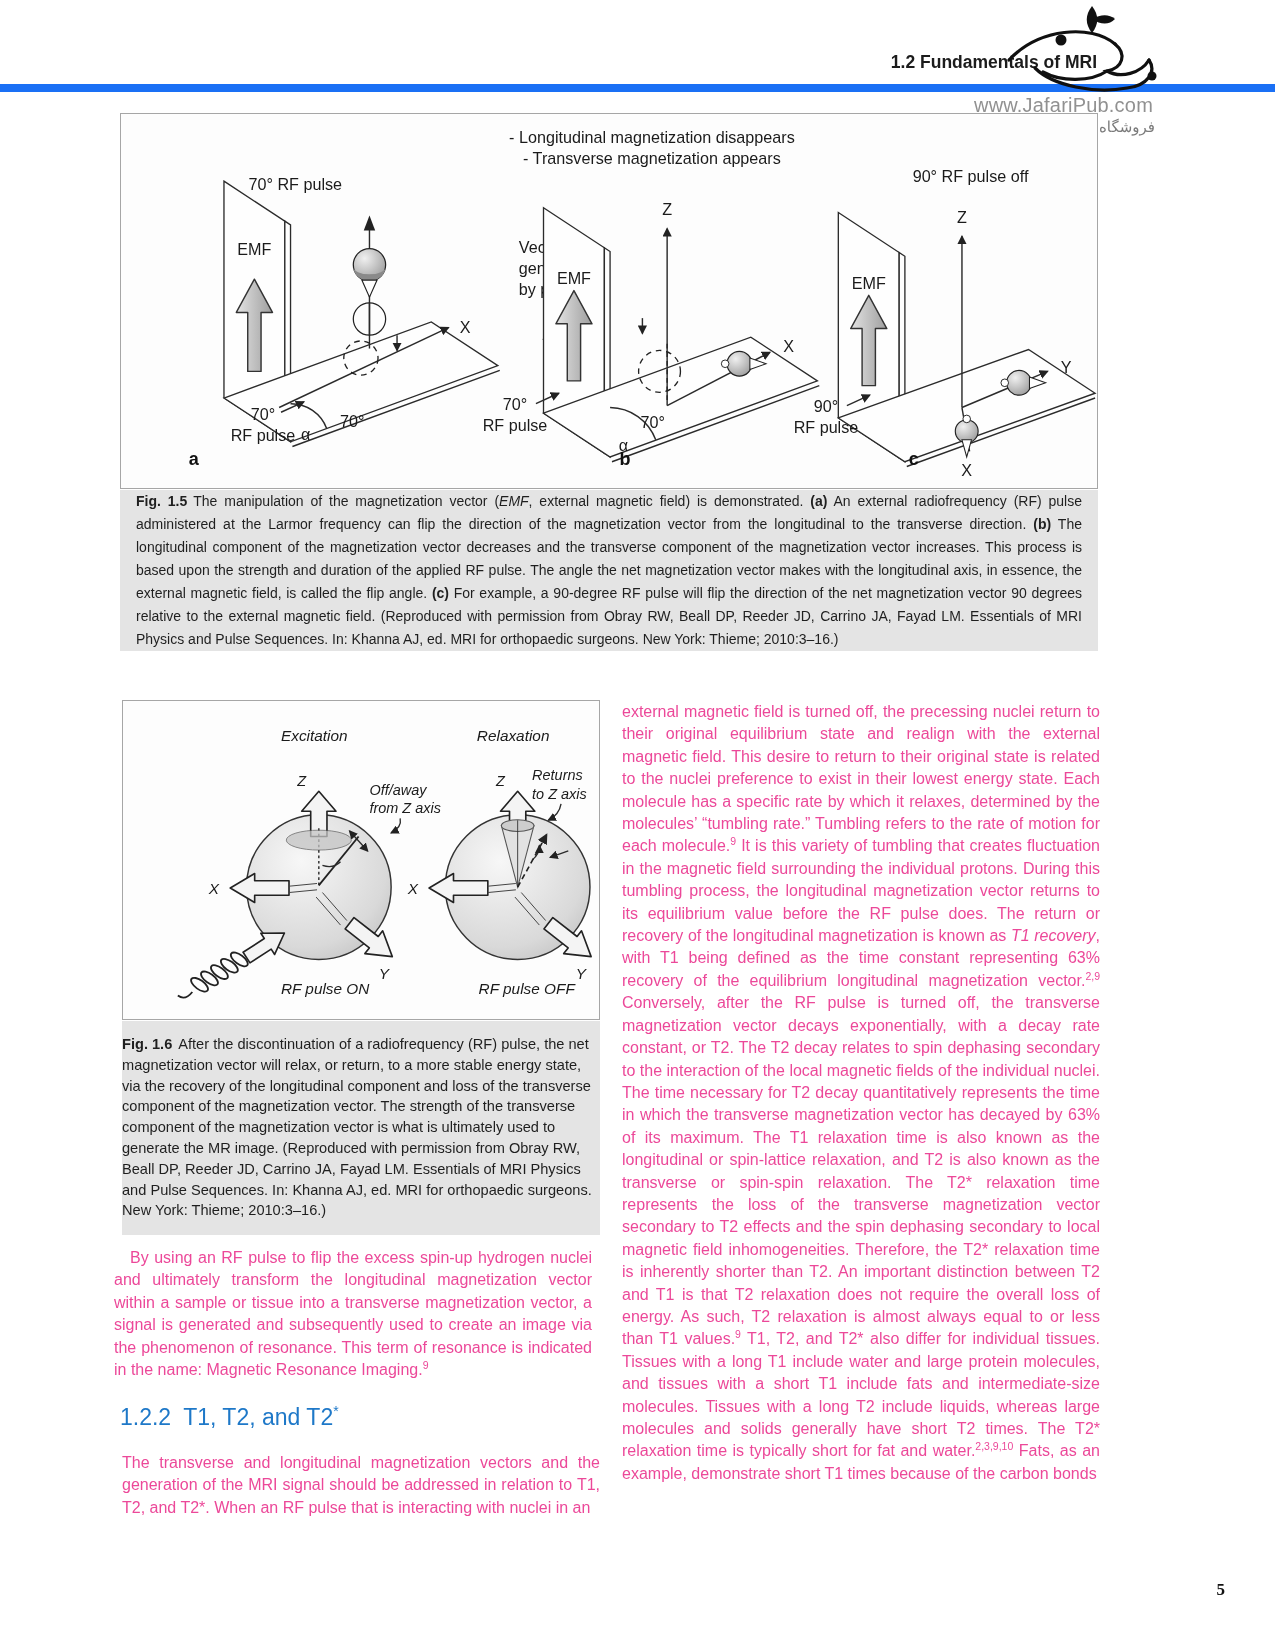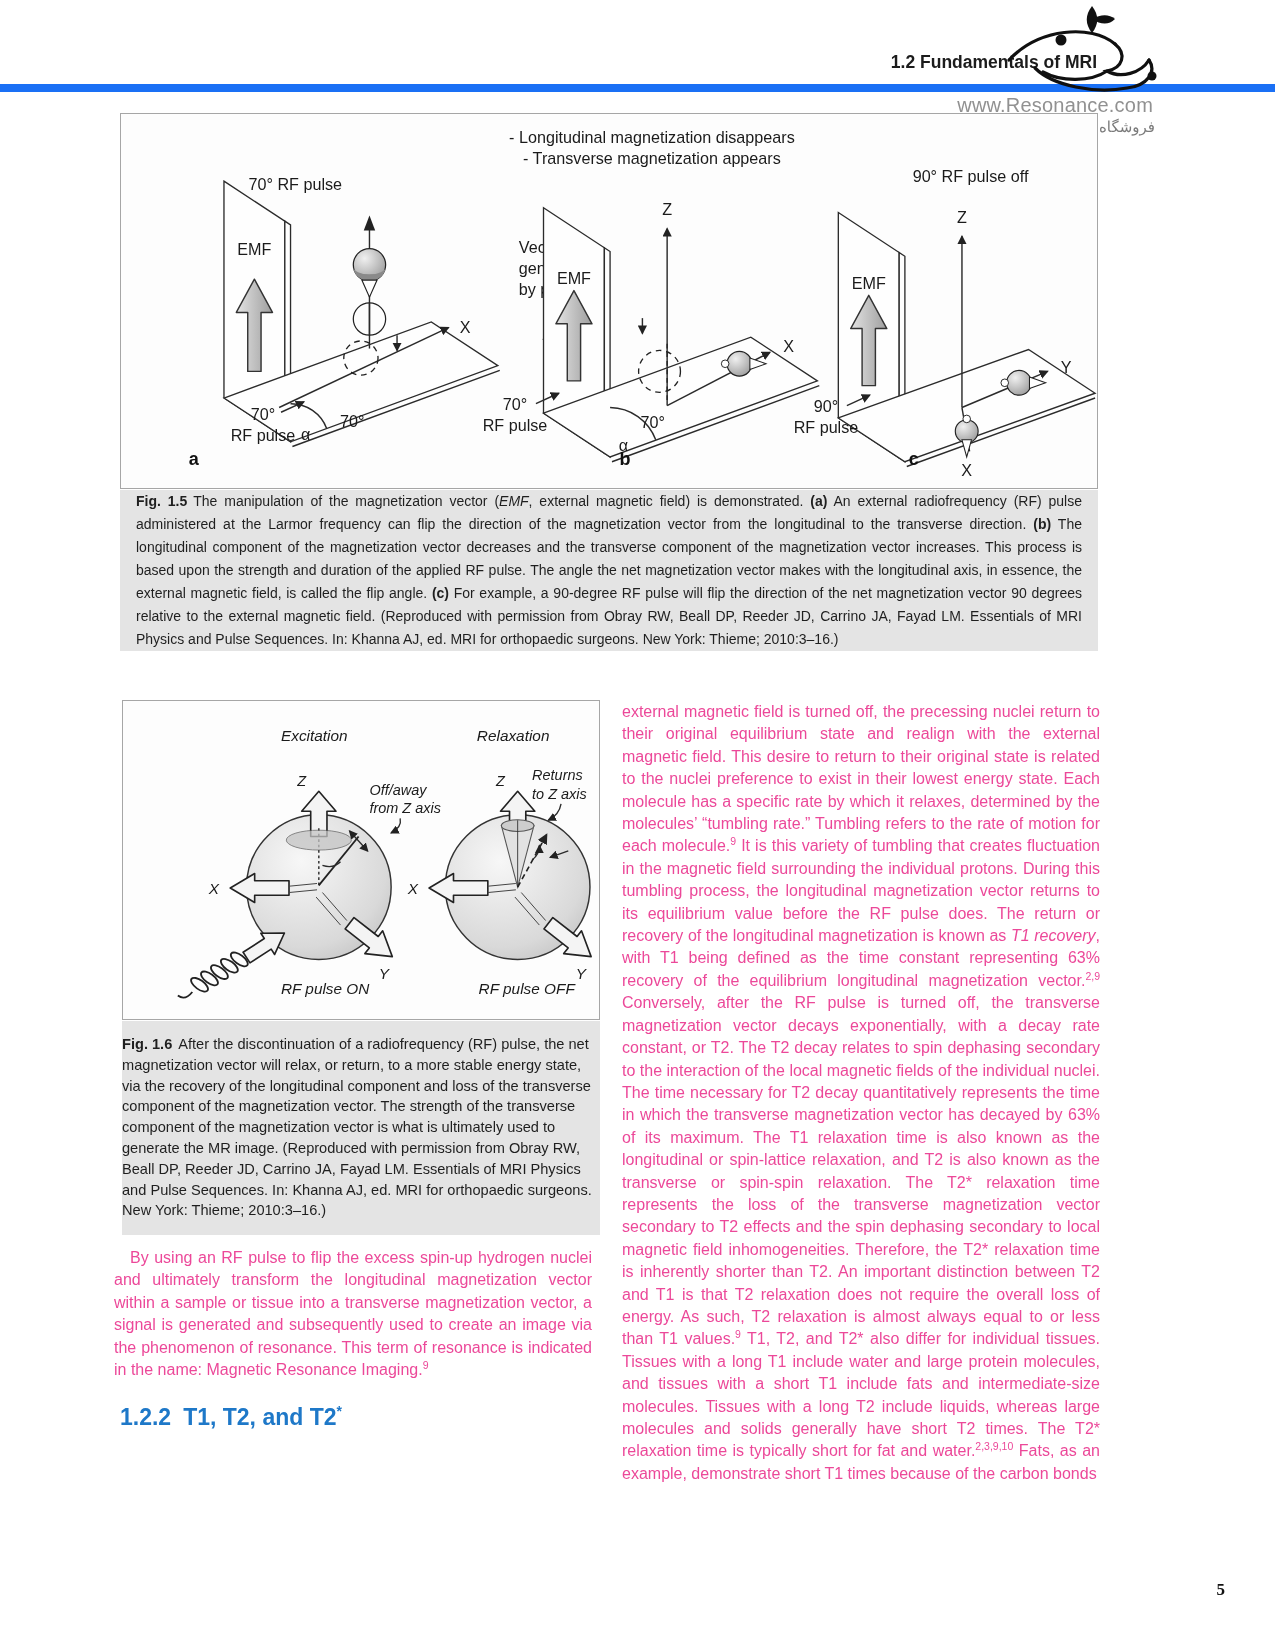--- a/index.html
+++ b/index.html
@@ -16,21 +16,21 @@
   .figcap{background:#e4e4e4;box-sizing:border-box;color:#1f1f1f;}
   .cap15{left:120px;top:490px;width:978px;padding:0 16px;font-size:14px;line-height:23px;text-align:justify;}
   .cap16{left:122px;top:1021px;width:478px;padding:13px 0 14px;font-size:14.6px;line-height:20.8px;}
   .box15{left:120px;top:113px;width:978px;height:376px;}
   .box16{left:122px;top:700px;width:478px;height:320px;font-style:italic;}
   .serif{font-family:Liberation Sans, sans-serif;font-size:16px;line-height:22.4px;
          text-align:justify;color:#ec4899;}
   .p1{left:114px;top:1247px;width:478px;text-indent:16px;}
   .p2{left:122px;top:1452px;width:478px;}
   .rcol{left:622px;top:701px;width:478px;}
-  .sechead{left:120px;top:1404px;font-weight:bold;font-size:23px;color:#1e78c8;}
+  .sechead{left:120px;top:1404px;font-weight:normal;font-size:23px;color:#1e78c8;}
   .sechead .num{margin-right:12px;}
   .sechead sup{font-size:14px;}
   .pagenum{top:1580px;right:50px;font-family:"Liberation Serif",serif;font-weight:bold;
            font-size:17px;color:#111;}
   .run-b{font-weight:bold;}
   .run-i{font-style:italic;}
   sup{font-size:10.5px;line-height:0;vertical-align:super;}
   
   .plane{fill:#fefefe;stroke:#2b2b2b;stroke-width:1.4;}
   .ln{stroke:#2b2b2b;stroke-width:1.5;fill:none;}
@@ -53,21 +53,21 @@
       <path d="M120,42 C132,52 128,66 112,69 C126,77 146,71 154,58"></path>
       <path d="M154,58 C162,70 152,84 132,86 C100,92 58,84 40,66"></path>
       <path d="M112,69 C96,80 66,80 48,70"></path>
     </g>
     <path d="M97,4 C104,13 104,22 97,31 C90,22 90,13 97,4 Z" fill="#101010"></path>
     <path d="M97,17 C106,12 114,12 120,17 C114,23 106,23 97,17 Z" fill="#101010"></path>
     <circle cx="66" cy="38" r="5.5" fill="#101010"></circle>
     <circle cx="157" cy="74" r="4.5" fill="#101010"></circle>
   </svg>
   <div class="abs accent-bar"></div>
-  <div class="abs site">www.Resonance.com</div>
+  <div class="abs site">www.JafariPub.com</div>
   <div class="abs persian">فروشگاه تخصصی پزشکی جعفری نوین</div>
 
   <div class="abs figbox box15">
     <svg viewBox="0 0 980 376">
       <defs>
         <linearGradient id="gArrow" x1="0" y1="0" x2="1" y2="0">
           <stop offset="0" stop-color="#e3e3e3"></stop>
             <stop offset="1" stop-color="#9e9e9e"></stop>
         </linearGradient>
         <radialGradient id="gTop" cx="0.35" cy="0.3" r="0.9">
@@ -248,17 +248,18 @@
     </svg>
   </div>
   <div class="abs figcap cap16"><span class="run-b" style="margin-right: 6px;">Fig. 1.6</span><span>After the discontinuation of a radiofrequency (RF) pulse, the net magnetization vector will relax, or return, to a more stable energy state, via the recovery of the longitudinal component and loss of the transverse component of the magnetization vector. The strength of the transverse component of the magnetization vector is what is ultimately used to generate the MR image. (Reproduced with permission from Obray RW, Beall DP, Reeder JD, Carrino JA, Fayad LM. Essentials of MRI Physics and Pulse Sequences. In: Khanna AJ, ed. MRI for orthopaedic surgeons. New York: Thieme; 2010:3–16.)</span></div>
 
   <div class="abs serif p1"><span>By using an RF pulse to flip the excess spin-up hydrogen nuclei and ultimately transform the longitudinal magnetization vector within a sample or tissue into a transverse magnetization vector, a signal is generated and subsequently used to create an image via the phenomenon of resonance. This term of resonance is indicated in the name: Magnetic Resonance Imaging.</span><sup>9</sup></div>
 
   <div class="abs sechead">
     <span class="num">1.2.2</span><span>T1, T2, and T2</span><sup>*</sup>
   </div>
 
+  <div class="abs serif p2"><span>The transverse and longitudinal magnetization vectors and the generation of the MRI signal should be addressed in relation to T1, T2, and T2*. When an RF pulse that is interacting with nuclei in an</span></div>
 
   <div class="abs serif rcol"><span>external magnetic field is turned off, the precessing nuclei return to their original equilibrium state and realign with the external magnetic field. This desire to return to their original state is related to the nuclei preference to exist in their lowest energy state. Each molecule has a specific rate by which it relaxes, determined by the molecules’ “tumbling rate.” Tumbling refers to the rate of motion for each molecule.</span><sup>9</sup><span> It is this variety of tumbling that creates fluctuation in the magnetic field surrounding the individual protons. During this tumbling process, the longitudinal magnetization vector returns to its equilibrium value before the RF pulse does. The return or recovery of the longitudinal magnetization is known as </span><span class="run-i">T1 recovery</span><span>, with T1 being defined as the time constant representing 63% recovery of the equilibrium longitudinal magnetization vector.</span><sup>2,9</sup><span> Conversely, after the RF pulse is turned off, the transverse magnetization vector decays exponentially, with a decay rate constant, or T2. The T2 decay relates to spin dephasing secondary to the interaction of the local magnetic fields of the individual nuclei. The time necessary for T2 decay quantitatively represents the time in which the transverse magnetization vector has decayed by 63% of its maximum. The T1 relaxation time is also known as the longitudinal or spin-lattice relaxation, and T2 is also known as the transverse or spin-spin relaxation. The T2* relaxation time represents the loss of the transverse magnetization vector secondary to T2 effects and the spin dephasing secondary to local magnetic field inhomogeneities. Therefore, the T2* relaxation time is inherently shorter than T2. An important distinction between T2 and T1 is that T2 relaxation does not require the overall loss of energy. As such, T2 relaxation is almost always equal to or less than T1 values.</span><sup>9</sup><span> T1, T2, and T2* also differ for individual tissues. Tissues with a long T1 include water and large protein molecules, and tissues with a short T1 include fats and intermediate-size molecules. Tissues with a long T2 include liquids, whereas large molecules and solids generally have short T2 times. The T2* relaxation time is typically short for fat and water.</span><sup>2,3,9,10</sup><span> Fats, as an example, demonstrate short T1 times because of the carbon bonds</span></div>
 
   <div class="abs pagenum">5</div>
 </div>
 
 </body></html>

